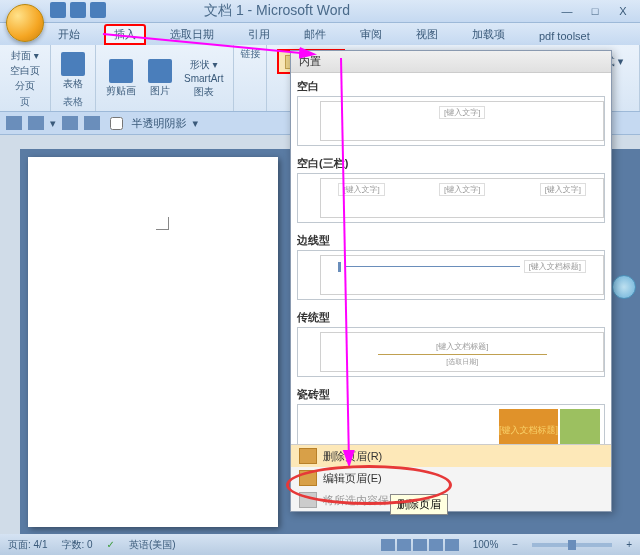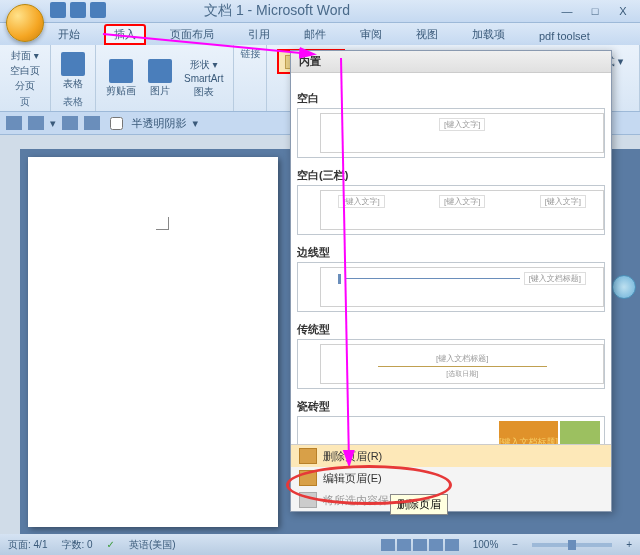--- a/index.html
+++ b/index.html
@@ -29,22 +29,22 @@
 .aux-bar{height:22px;background:#c5d9f1;border-bottom:1px solid #9db9d8;display:flex;align-items:center;gap:6px;padding:0 6px;color:#3a5a7a}
 .aux-bar .icn{width:16px;height:14px;background:#6a8ebb}
 .content{height:400px;background:#5a7ba3;display:flex;position:relative}
 .ruler-v{width:20px;background:#d0dce8}
 .ruler-h-wrap{flex:1;display:flex;flex-direction:column}
 .ruler-h{height:18px;background:#d0dce8}
 .page-area{flex:1;background:#5a7ba3;padding:8px;position:relative}
 .page{width:250px;height:370px;background:#fff;box-shadow:2px 2px 6px rgba(0,0,0,.4);position:relative}
 .page-mark{position:absolute;left:128px;top:60px;width:12px;height:12px;border-right:1px solid #888;border-bottom:1px solid #888}
 .dropdown{position:absolute;left:290px;top:50px;width:320px;height:460px;background:#fff;border:1px solid #8a9ab0;box-shadow:2px 2px 8px rgba(0,0,0,.3);z-index:20;display:flex;flex-direction:column}
-.dd-head{background:linear-gradient(#f0f0f0,#e0e0e0);padding:3px 8px;font-size:11px;color:#333;border-bottom:1px solid #ccc;font-weight:bold}
-.dd-body{flex:1;overflow-y:auto;padding:14px 6px}
+.dd-head{background:linear-gradient(#f0f0f0,#e0e0e0);padding:3px 8px;font-size:11px;color:#333;border-bottom:1px solid #ccc;font-weight:normal}
+.dd-body{flex:1;overflow-y:auto;padding:2px 6px}
 .dd-section-title{font-size:11px;color:#333;padding:4px 0 2px 0;font-weight:bold}
 .dd-preview{border:1px solid #c0c8d0;height:48px;margin-bottom:6px;background:#fff;position:relative;display:flex;align-items:center;justify-content:flex-end}
 .dd-preview.brick{height:42px;padding:4px}
 .dd-preview .inner{width:92%;height:70%;border:1px solid #d0d0d0;display:flex;align-items:flex-start;justify-content:center;padding-top:4px}
 .dd-preview .ph{font-size:8px;color:#999;border:1px solid #ddd;padding:0 4px}
 .dd-preview .three{display:flex;justify-content:space-between;width:88%}
 .dd-preview .line-bar{width:88%;display:flex;align-items:center;gap:4px}
 .dd-preview .line-bar .seg{height:1px;background:#6a8ebb;flex:1}
 .brick-body{display:flex;height:100%;gap:2px}
 .brick-main{flex:1;background:#e0922a;display:flex;align-items:center;justify-content:center;color:#f8d068;font-size:9px}
@@ -75,21 +75,21 @@
   <div class="win-controls">
     <div class="win-btn">—</div>
     <div class="win-btn">□</div>
     <div class="win-btn">X</div>
   </div>
 </div>
 
 <div class="tabs">
   <div class="tab">开始</div>
   <div class="tab selected highlight">插入</div>
-  <div class="tab">页面布局</div>
+  <div class="tab">选取日期</div>
   <div class="tab">引用</div>
   <div class="tab">邮件</div>
   <div class="tab">审阅</div>
   <div class="tab">视图</div>
   <div class="tab">加载项</div>
   <div class="tab">pdf toolset</div>
 </div>
 
 <div class="ribbon">
   <div class="group">

